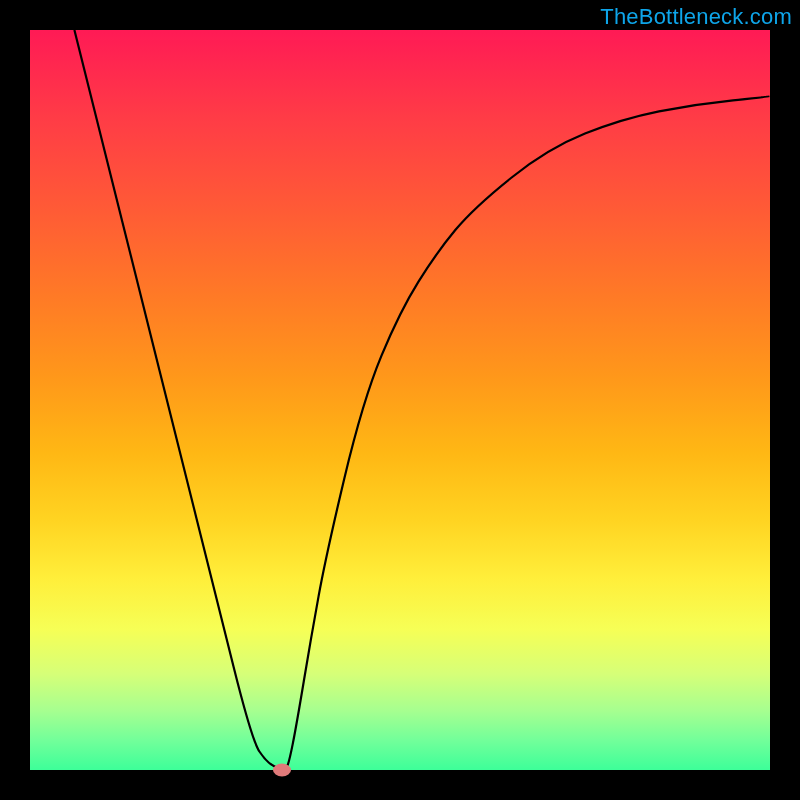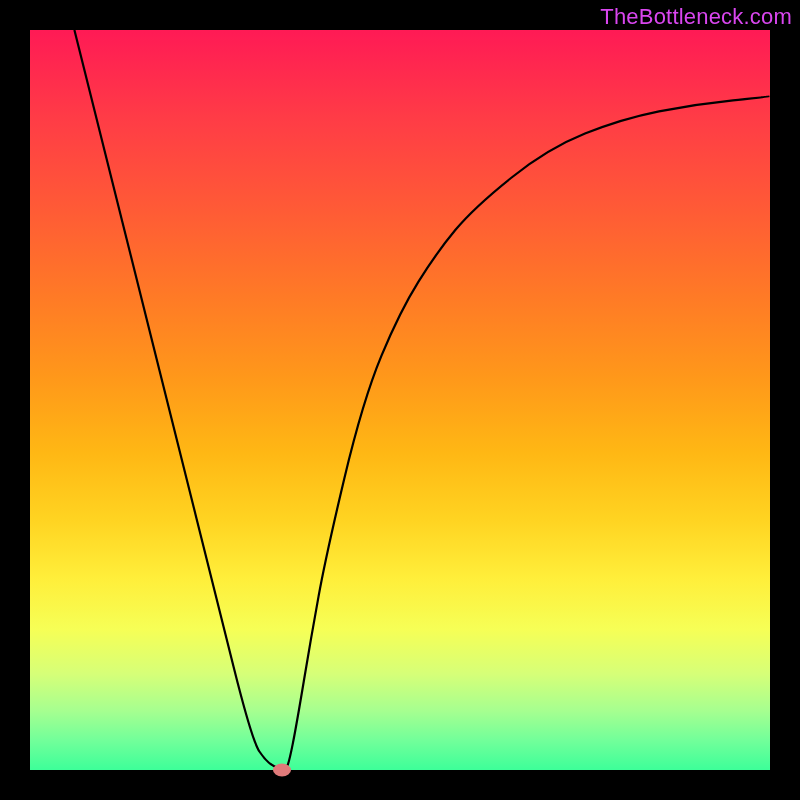--- a/index.html
+++ b/index.html
@@ -55,21 +55,21 @@
     border-radius: 50%;
     background: #e07a7a;
     transform: translate(-50%, -50%);
   }
   .watermark {
     position: absolute;
     top: 4px;
     right: 8px;
     font-family: Arial, Helvetica, sans-serif;
     font-size: 22px;
-    color: #d946ef;
+    color: #0ea5e9;
     letter-spacing: 0.2px;
   }
 </style>
 </head>
 <body>
 
 <div class="watermark">TheBottleneck.com</div>
 
 <div class="frame">
   <div class="plot-area"></div>

